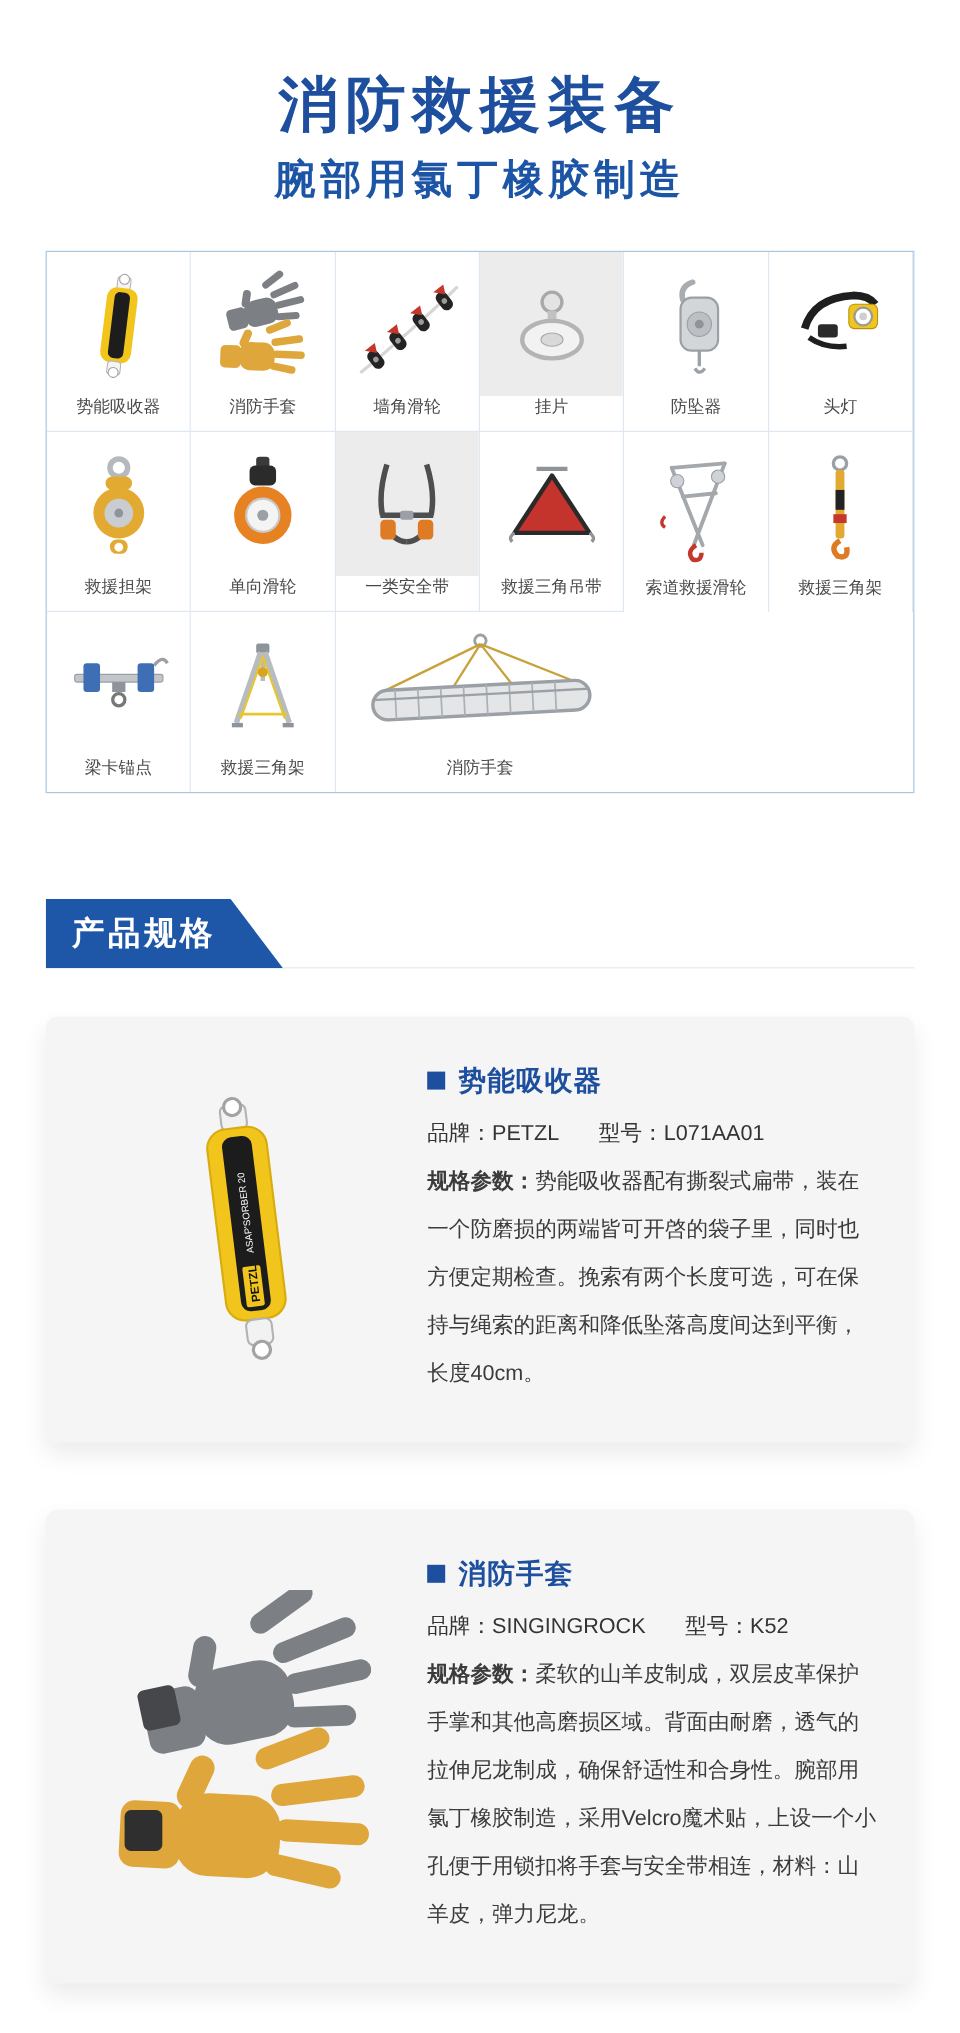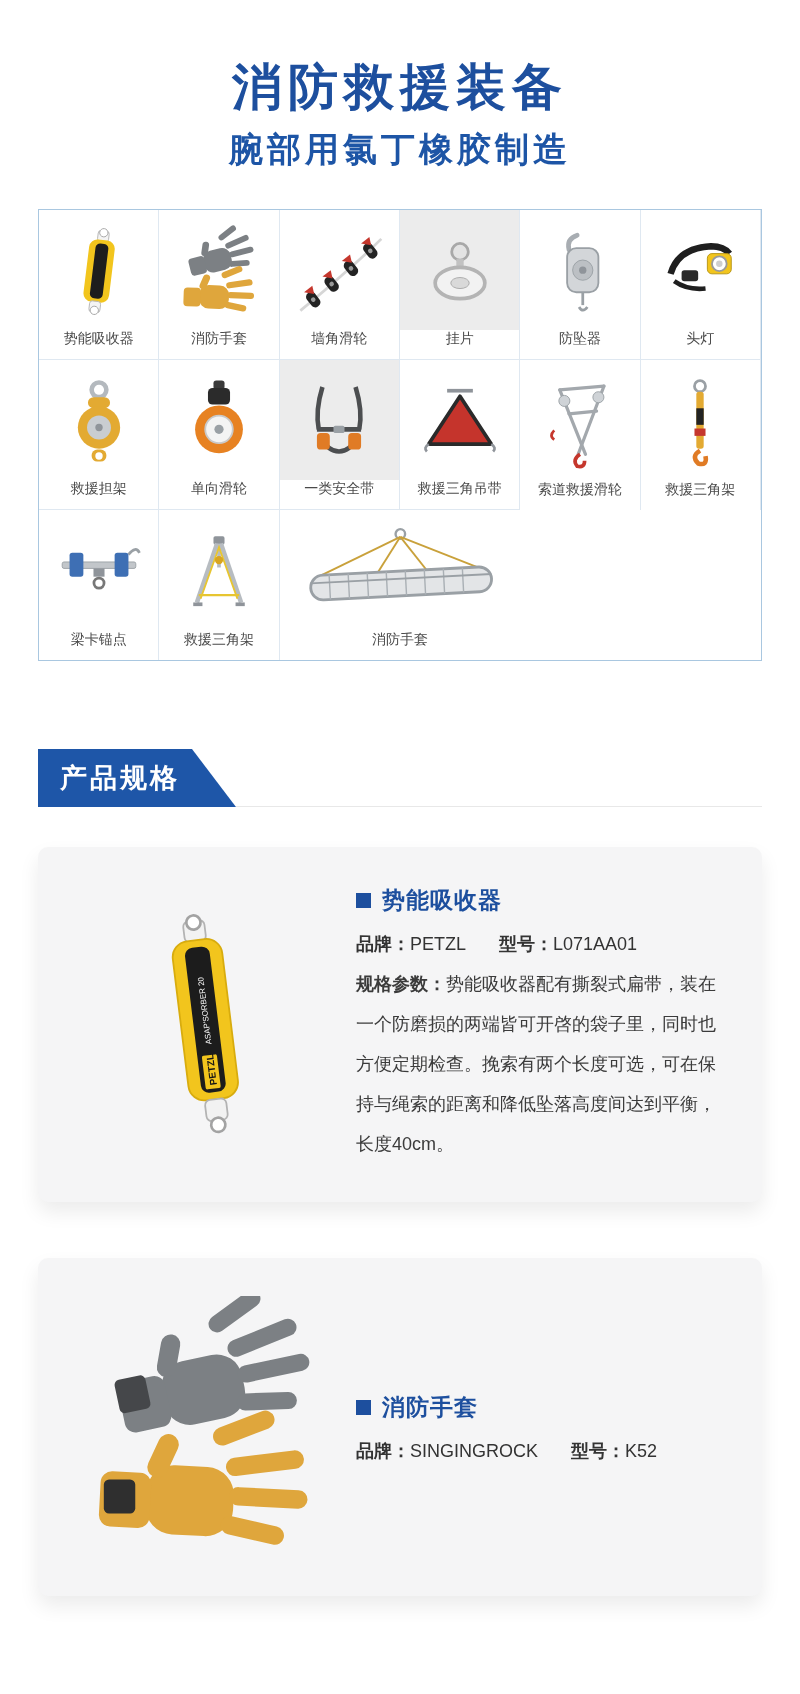--- a/index.html
+++ b/index.html
@@ -41,21 +41,21 @@
   
   .card{margin:40px 38px 0;background:var(--card-bg);border-radius:10px;
         box-shadow:0 10px 20px rgba(0,0,0,0.08);
         display:flex;align-items:center;padding:38px 30px 38px 18px;}
   .card+.card{margin-top:56px;}
   .card-figure{width:300px;flex:0 0 300px;display:flex;align-items:center;justify-content:center;}
   .card-body{flex:1;min-width:0;}
   .card-title{display:flex;align-items:center;font-size:23px;font-weight:700;color:var(--blue);letter-spacing:1px;}
   .bullet{width:15px;height:15px;background:var(--blue);display:inline-block;margin-right:11px;flex:0 0 auto;}
   .card-meta{margin-top:16px;font-size:18px;color:#333;}
-  .card-meta .lbl{font-weight:700;}
+  .card-meta .lbl{font-weight:400;}
   .meta-pair{margin-right:28px;}
   .card-spec{margin-top:8px;font-size:18px;line-height:40px;color:#3b3b3b;}
   .card-spec .lbl{font-weight:700;text-align:center;}
 
   svg text{font-family:"Liberation Sans","DejaVu Sans",sans-serif;}
 </style>
 </head>
 <body>
 
 <svg width="0" height="0" style="position:absolute" aria-hidden="true">
@@ -371,16 +371,19 @@
     </div>
     <div class="card-body">
       <div class="card-title">
         <span class="bullet"></span>
         <span>消防手套</span>
       </div>
       <div class="card-meta">
         <span class="meta-pair"><span class="lbl">品牌：</span><span>SINGINGROCK</span></span>
         <span class="meta-pair"><span class="lbl">型号：</span><span>K52</span></span>
       </div>
+      <div class="card-spec">
+        <span class="lbl">规格参数：</span><span>柔软的山羊皮制成，双层皮革保护手掌和其他高磨损区域。背面由耐磨，透气的拉伸尼龙制成，确保舒适性和合身性。腕部用氯丁橡胶制造，采用Velcro魔术贴，上设一个小孔便于用锁扣将手套与安全带相连，材料：山羊皮，弹力尼龙。</span>
+      </div>
     </div>
   </div>
 
 </div>
 
 </body></html>

